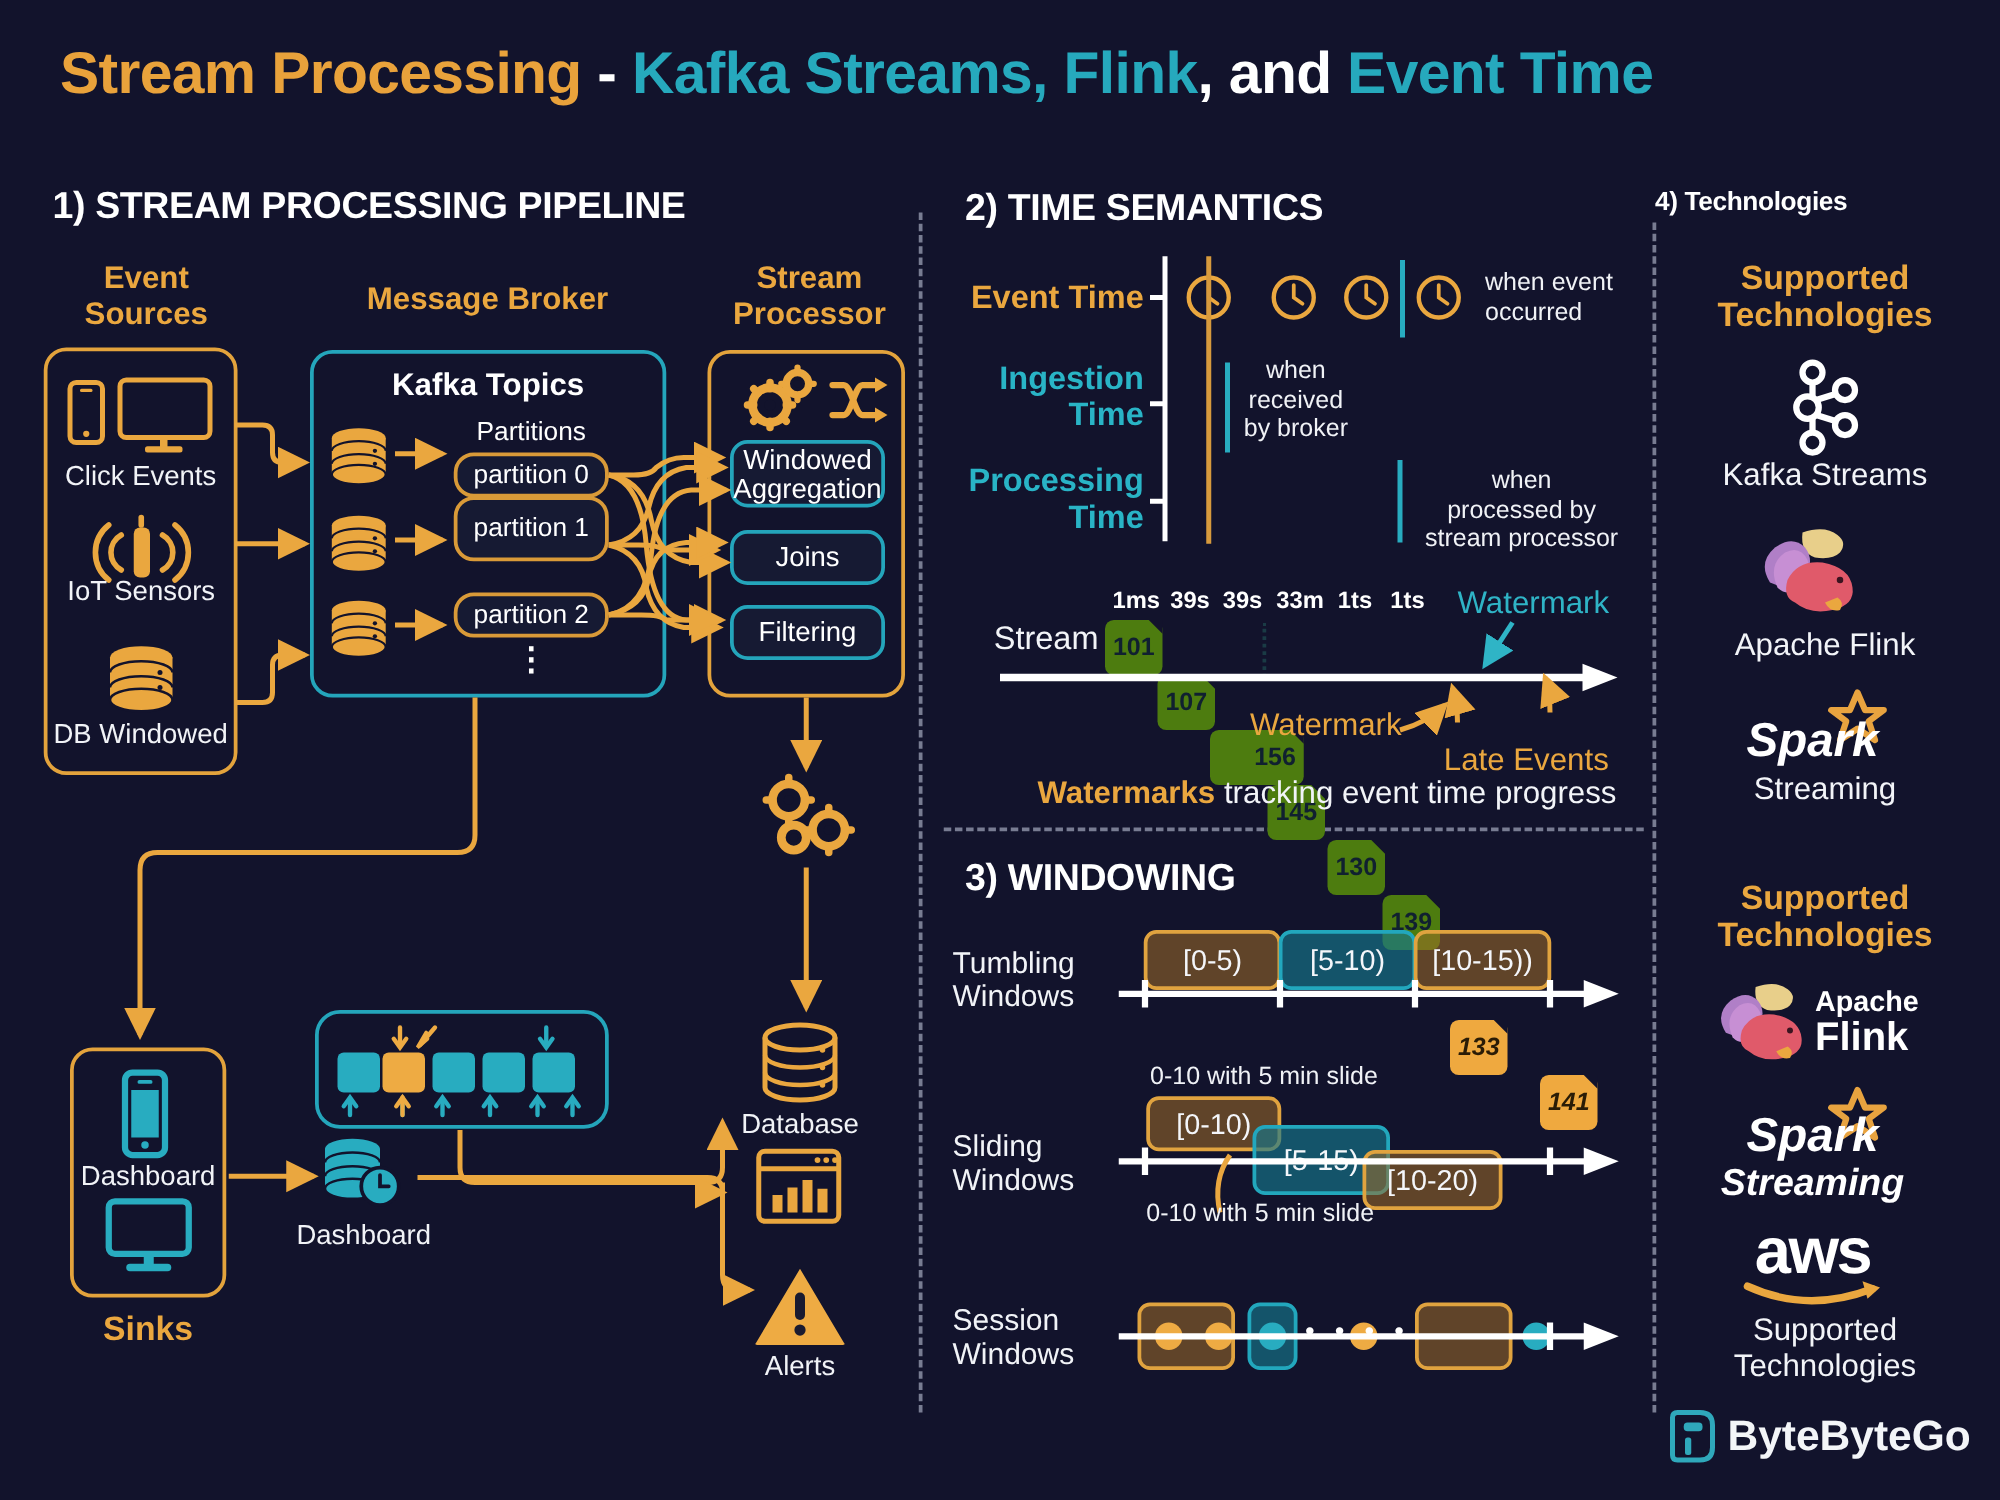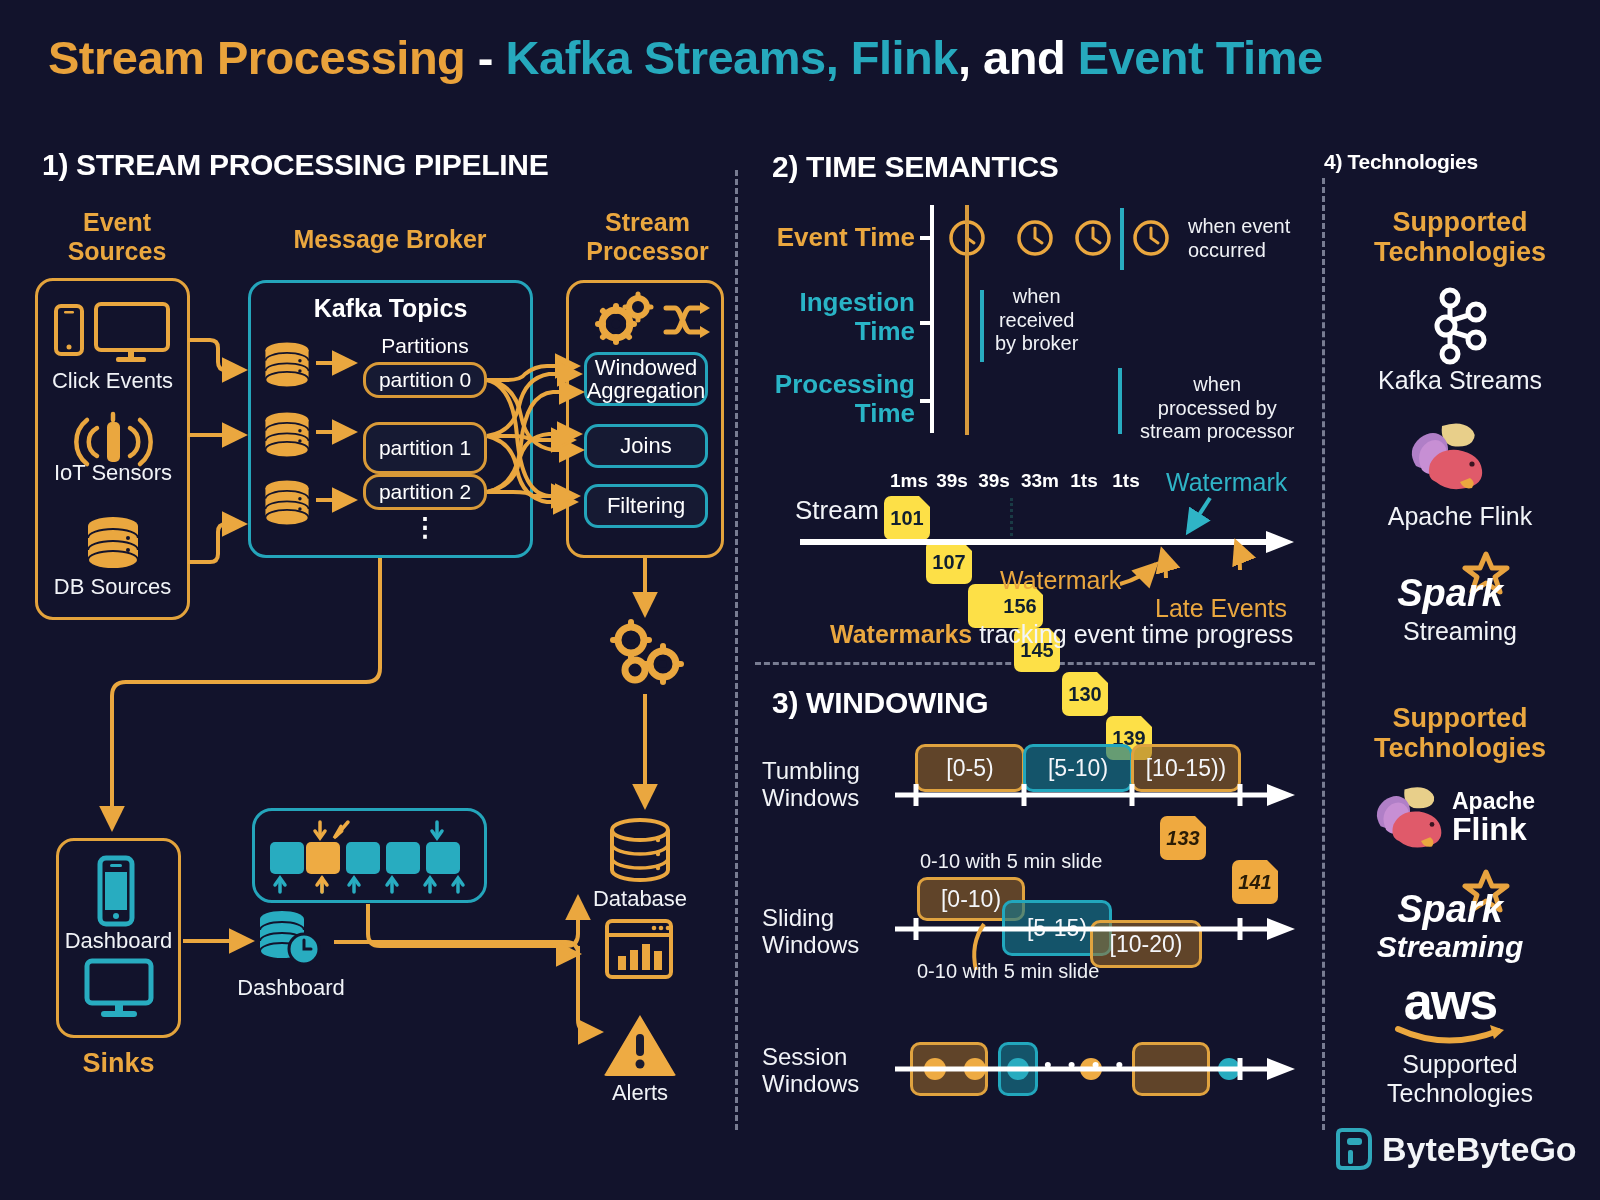--- a/index.html
+++ b/index.html
@@ -50,21 +50,21 @@
   svg{display:block;overflow:visible;}
 
   .cap{font-size:22px;color:#f1f3f7;text-align:center;white-space:nowrap;}
   .cap-s{font-size:20px;color:#f1f3f7;text-align:center;}
 
   .tech-name{font-size:25px;color:#f2f4f8;text-align:center;white-space:nowrap;}
   .sup-tech{font-size:27px;font-weight:bold;color:#eaa73f;text-align:center;line-height:1.12;}
   .sup-tech-w{font-size:25px;color:#f2f4f8;text-align:center;line-height:1.15;}
 
   .evt-chip{
-    width:46px;height:44px;background:#fde047;border-radius:7px;
+    width:46px;height:44px;background:#4d7c0f;border-radius:7px;
     display:flex;align-items:center;justify-content:center;
     color:#102030;font-size:20px;font-weight:bold;position:relative;
   }
   .evt-chip.late{background:#efa93f;color:#2a1c06;font-style:italic;}
   .evt-chip:after{
     content:"";position:absolute;top:0;right:0;
     border-top:11px solid #12132c;border-left:11px solid transparent;
   }
 
   .win-box{position:absolute;box-sizing:border-box;border-radius:10px;
@@ -125,21 +125,21 @@
     <rect x="5" y="12" width="50" height="12" fill="#eaa73f"></rect>
     <ellipse cx="30" cy="24" rx="25" ry="9" fill="#eaa73f" stroke="#12132c" stroke-width="2"></ellipse>
     <rect x="5" y="24" width="50" height="12" fill="#eaa73f"></rect>
     <ellipse cx="30" cy="36" rx="25" ry="9" fill="#eaa73f" stroke="#12132c" stroke-width="2"></ellipse>
     <rect x="5" y="36" width="50" height="10" fill="#eaa73f"></rect>
     <ellipse cx="30" cy="46" rx="25" ry="9" fill="#eaa73f" stroke="#12132c" stroke-width="2"></ellipse>
     <circle cx="45" cy="24" r="2" fill="#12132c"></circle>
       <circle cx="45" cy="36" r="2" fill="#12132c"></circle>
   </svg>
 </div>
-<div class="abs cap" style="left:35px;top:574px;width:155px;">DB Sources</div>
+<div class="abs cap" style="left:35px;top:574px;width:155px;">DB Windowed</div>
 
 <div class="abs lbl-amber" style="left:250px;top:225px;width:280px;text-align:center;font-size:25px;">Message Broker</div>
 
 <div class="abs box-cyan" style="left:248px;top:280px;width:285px;height:278px;"></div>
 <div class="abs" style="left:248px;top:294px;width:285px;text-align:center;font-size:25px;font-weight:bold;color:#fff;">Kafka Topics</div>
 <div class="abs" style="left:350px;top:334px;width:150px;text-align:center;font-size:21px;color:#fff;">Partitions</div>
 
 <div class="abs" style="left:261px;top:340px;">
   <svg width="52" height="50" viewBox="0 0 60 58">
     <ellipse cx="30" cy="12" rx="25" ry="9" fill="#eaa73f"></ellipse>
@@ -185,21 +185,21 @@
       <marker id="am1" markerWidth="7" markerHeight="7" refX="5.5" refY="3.2" orient="auto">
     <path d="M0,0 L6.5,3.2 L0,6.4 z" fill="#eaa73f"></path>
       </marker>
     </defs>
   <line x1="0" y1="23" x2="38" y2="23" stroke="#eaa73f" stroke-width="4" marker-end="url(#am1)"></line>
   <line x1="0" y1="92" x2="38" y2="92" stroke="#eaa73f" stroke-width="4" marker-end="url(#am1)"></line>
   <line x1="0" y1="160" x2="38" y2="160" stroke="#eaa73f" stroke-width="4" marker-end="url(#am1)"></line>
 </svg>
 
 <div class="abs pill-amber" style="left:363px;top:362px;width:124px;height:36px;">partition 0</div>
-<div class="abs pill-amber" style="left:363px;top:422px;width:124px;height:52px;">partition 1</div>
+<div class="abs pill-amber" style="left:363px;top:397px;width:124px;height:52px;">partition 1</div>
 <div class="abs pill-amber" style="left:363px;top:474px;width:124px;height:36px;">partition 2</div>
 <div class="abs" style="left:363px;top:512px;width:124px;text-align:center;font-size:26px;color:#fff;font-weight:bold;">⋮</div>
 
 <div class="abs lbl-amber" style="left:570px;top:208px;width:155px;text-align:center;font-size:25px;line-height:1.15;">
   <div>Stream</div>
   <div>Processor</div>
 </div>
 
 <div class="abs box-amber" style="left:566px;top:280px;width:158px;height:278px;"></div>
 

